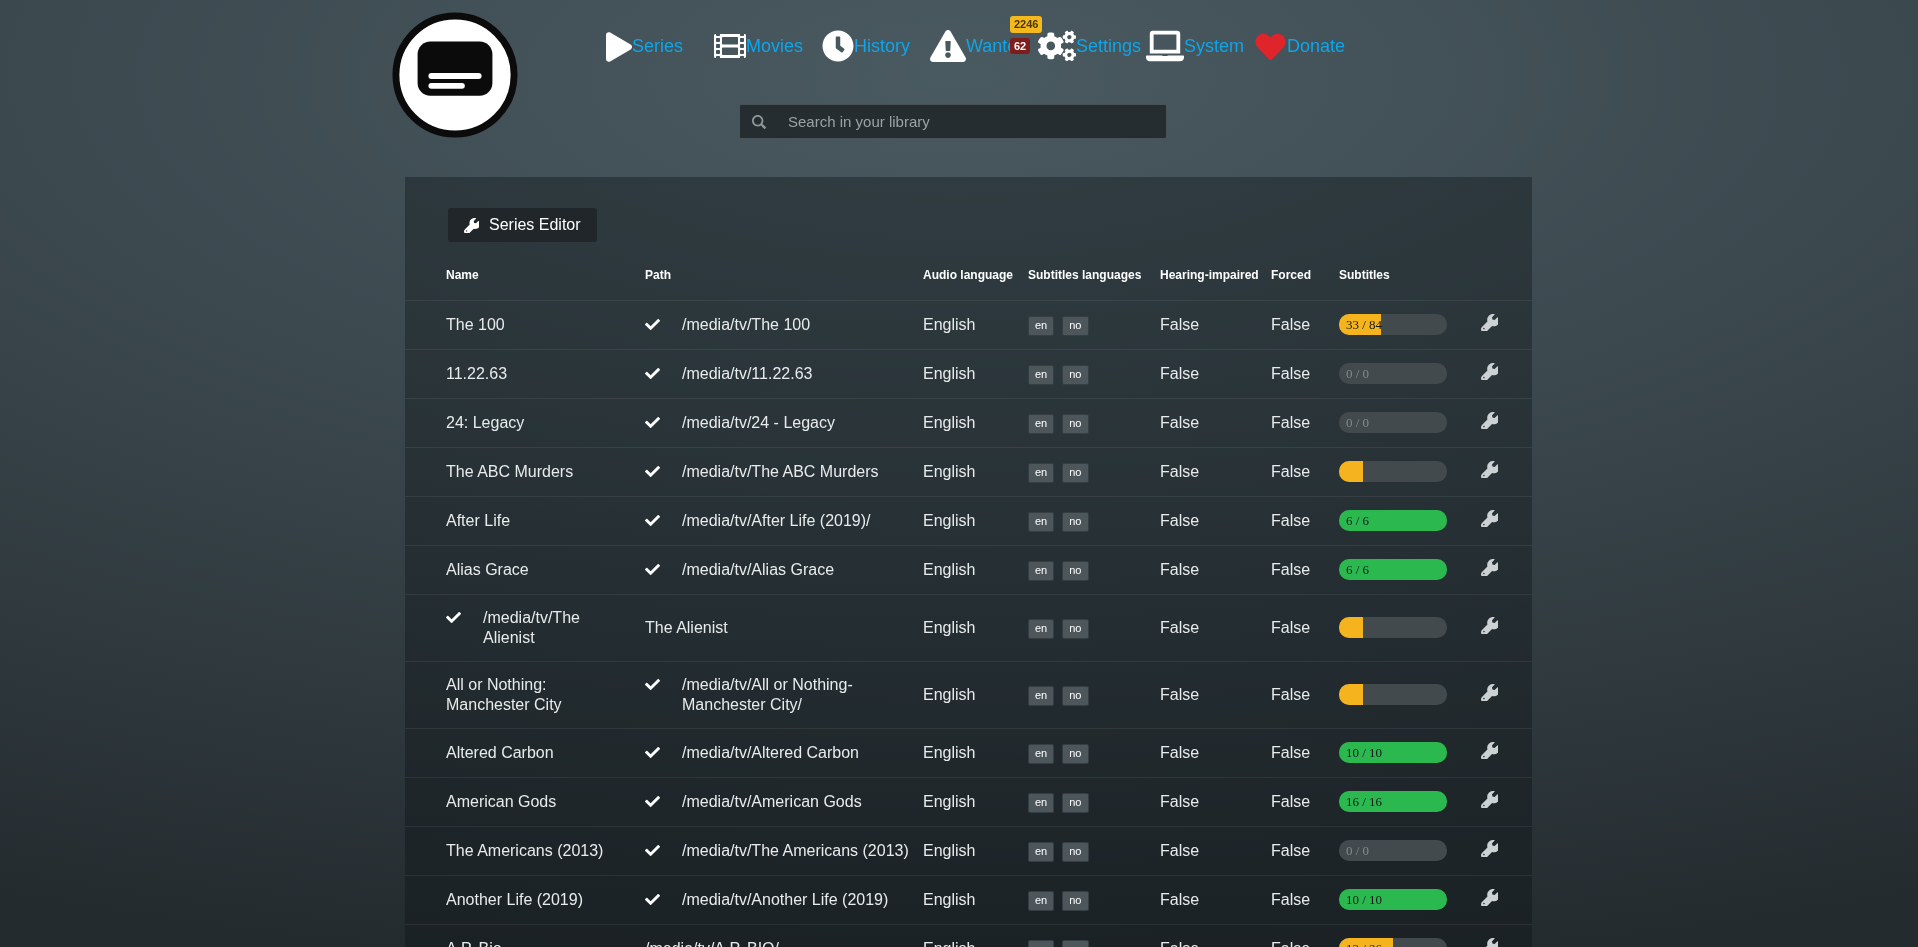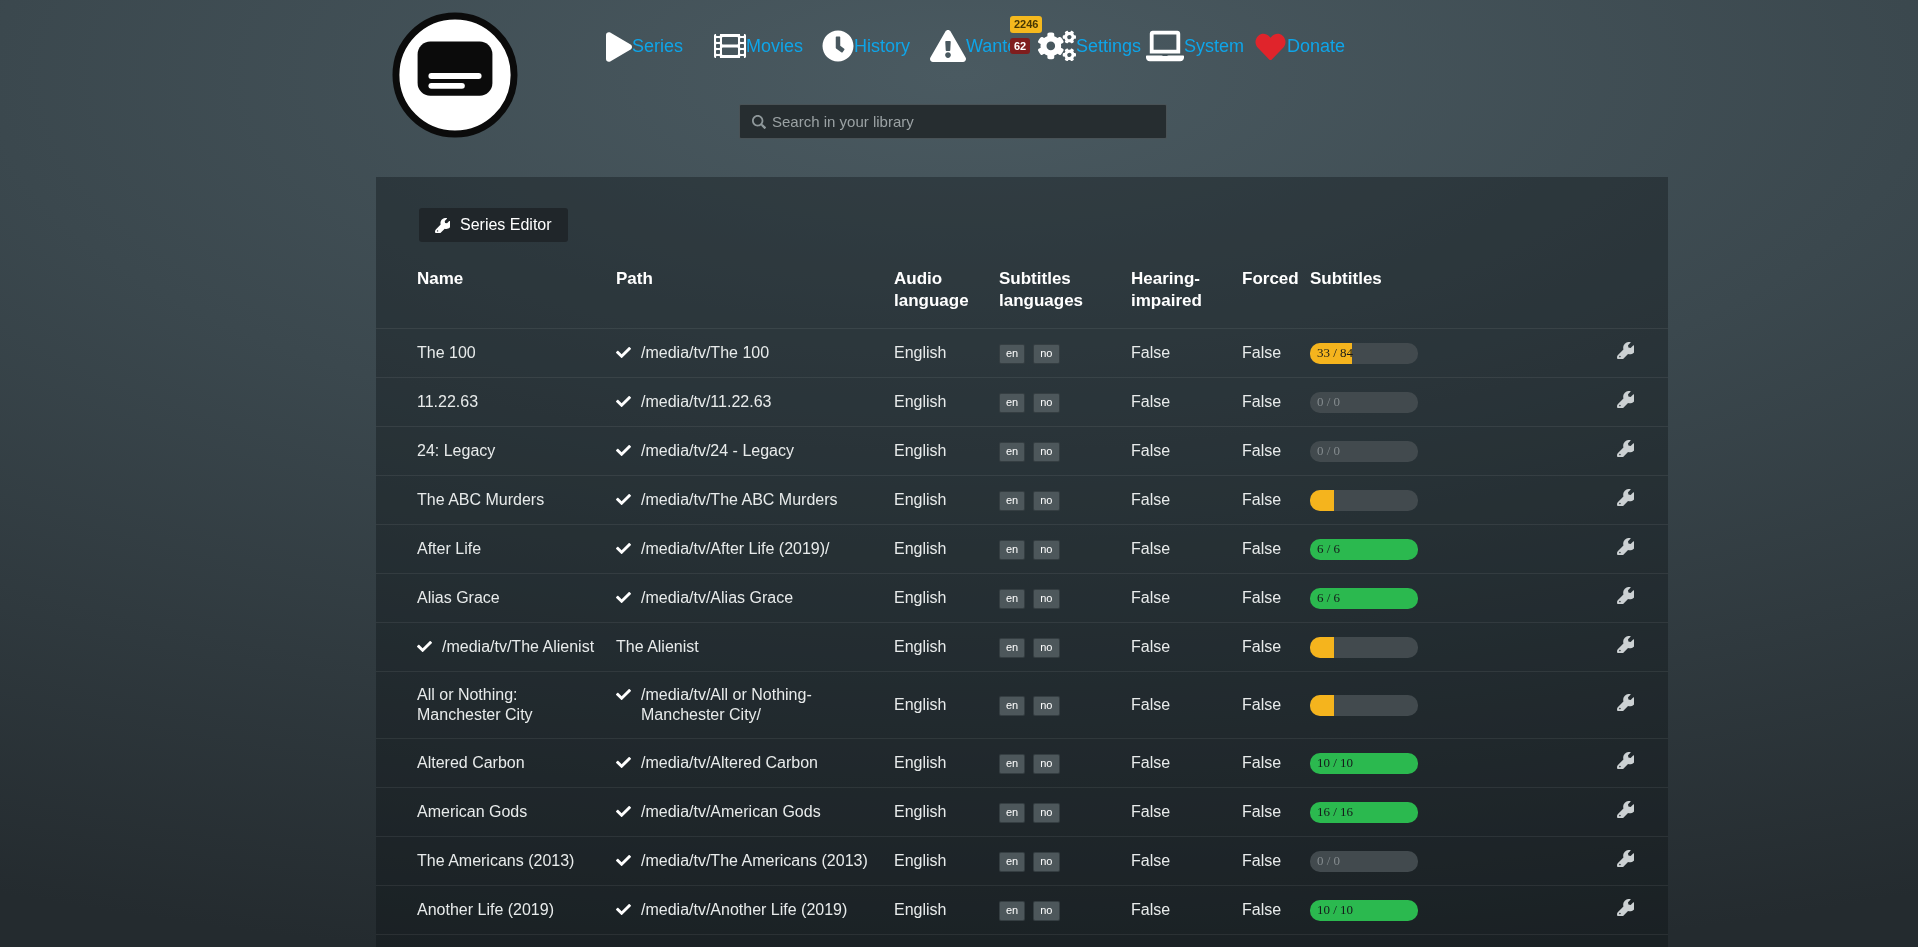--- a/index.html
+++ b/index.html
@@ -21,45 +21,45 @@
   .nav-label { margin-top:5px; font-size:18px; color:#0ea5e9; }
   .heart { color:#e0242b; }
 
   .badge-stack { position:absolute; left:calc(50% + 26px); top:-10px; display:flex; flex-direction:column; gap:5px; align-items:flex-start; }
   .mini-badge { font-size:11px; font-weight:700; padding:2px 4px; border-radius:3px; line-height:1.15; }
   .mini-badge.yellow { background:#f5b91e; color:#463703; }
   .mini-badge.green  { background:#7f1d1d; color:#ffffff; }
 
   .searchwrap { position:absolute; left:739px; top:104px; width:428px; height:35px;
     background:#262d30; border:1px solid rgba(140,152,157,0.35); border-radius:2px;
-    display:flex; align-items:center; padding:0 12px; gap:6px; }
+    display:flex; align-items:center; padding:0 12px; gap:22px; }
   .searchwrap svg { flex:0 0 auto; fill:#8f989b; }
   .searchwrap input { flex:1; background:transparent; border:none; outline:none;
     color:#dfe3e4; font-size:15px; font-family:inherit; }
   .searchwrap input::placeholder { color:#9ba2a4; }
 
   
-  .panel { position:absolute; left:376px; top:177px; width:1292px; height:770px;
+  .panel { position:absolute; left:405px; top:177px; width:1127px; height:770px;
     background:rgba(9,14,16,0.35); overflow:hidden; }
 
   .editor-btn { margin:31px 0 0 43px; display:inline-flex; align-items:center; gap:10px;
     background:#20262a; color:#ffffff; font-size:16px; padding:8px 16px;
     border:none; border-radius:3px; cursor:pointer; font-family:inherit; }
   .editor-btn svg { fill:#ffffff; }
 
   .thead, .trow { display:grid;
     grid-template-columns:199px 278px 105px 132px 111px 68px 137px minmax(0,1fr);
     padding:0 34px 0 41px; }
   .thead { padding-top:26px; padding-bottom:16px; }
-  .th { font-weight:700; font-size:17px; color:#ffffff; line-height:1.3; padding-right:12px; }
+  .th { font-weight:700; font-size:12px; color:#ffffff; line-height:1.3; padding-right:12px; }
 
   .trow { align-items:center; border-top:1px solid rgba(255,255,255,0.07); }
   .td { font-size:16px; color:#e8ebeb; line-height:20px; padding:13px 12px 13px 0; }
   .td.name { cursor:pointer; }
-  .td.pathcell { display:flex; gap:10px; align-items:flex-start; }
+  .td.pathcell { display:flex; gap:22px; align-items:flex-start; }
   .td.pathcell .chk { flex:0 0 auto; margin-top:2px; }
   .td.pathcell .chk svg { display:block; fill:#ffffff; }
 
   .langbadge { display:inline-block; background:#4d575b; border:1px solid rgba(30,38,41,0.5);
     color:#ffffff; font-size:11px; line-height:1; padding:3px 6px 4px; border-radius:2px; margin-right:8px; }
 
   .bar { position:relative; width:108px; height:21px; background:#424a4e; border-radius:10px; overflow:hidden;font-family:Liberation Serif, serif; }
   .bar .fill { height:100%; }
   .bar.partial .fill { background:#f5b41d; }
   .bar.full .fill { background:#2bb94f; }

